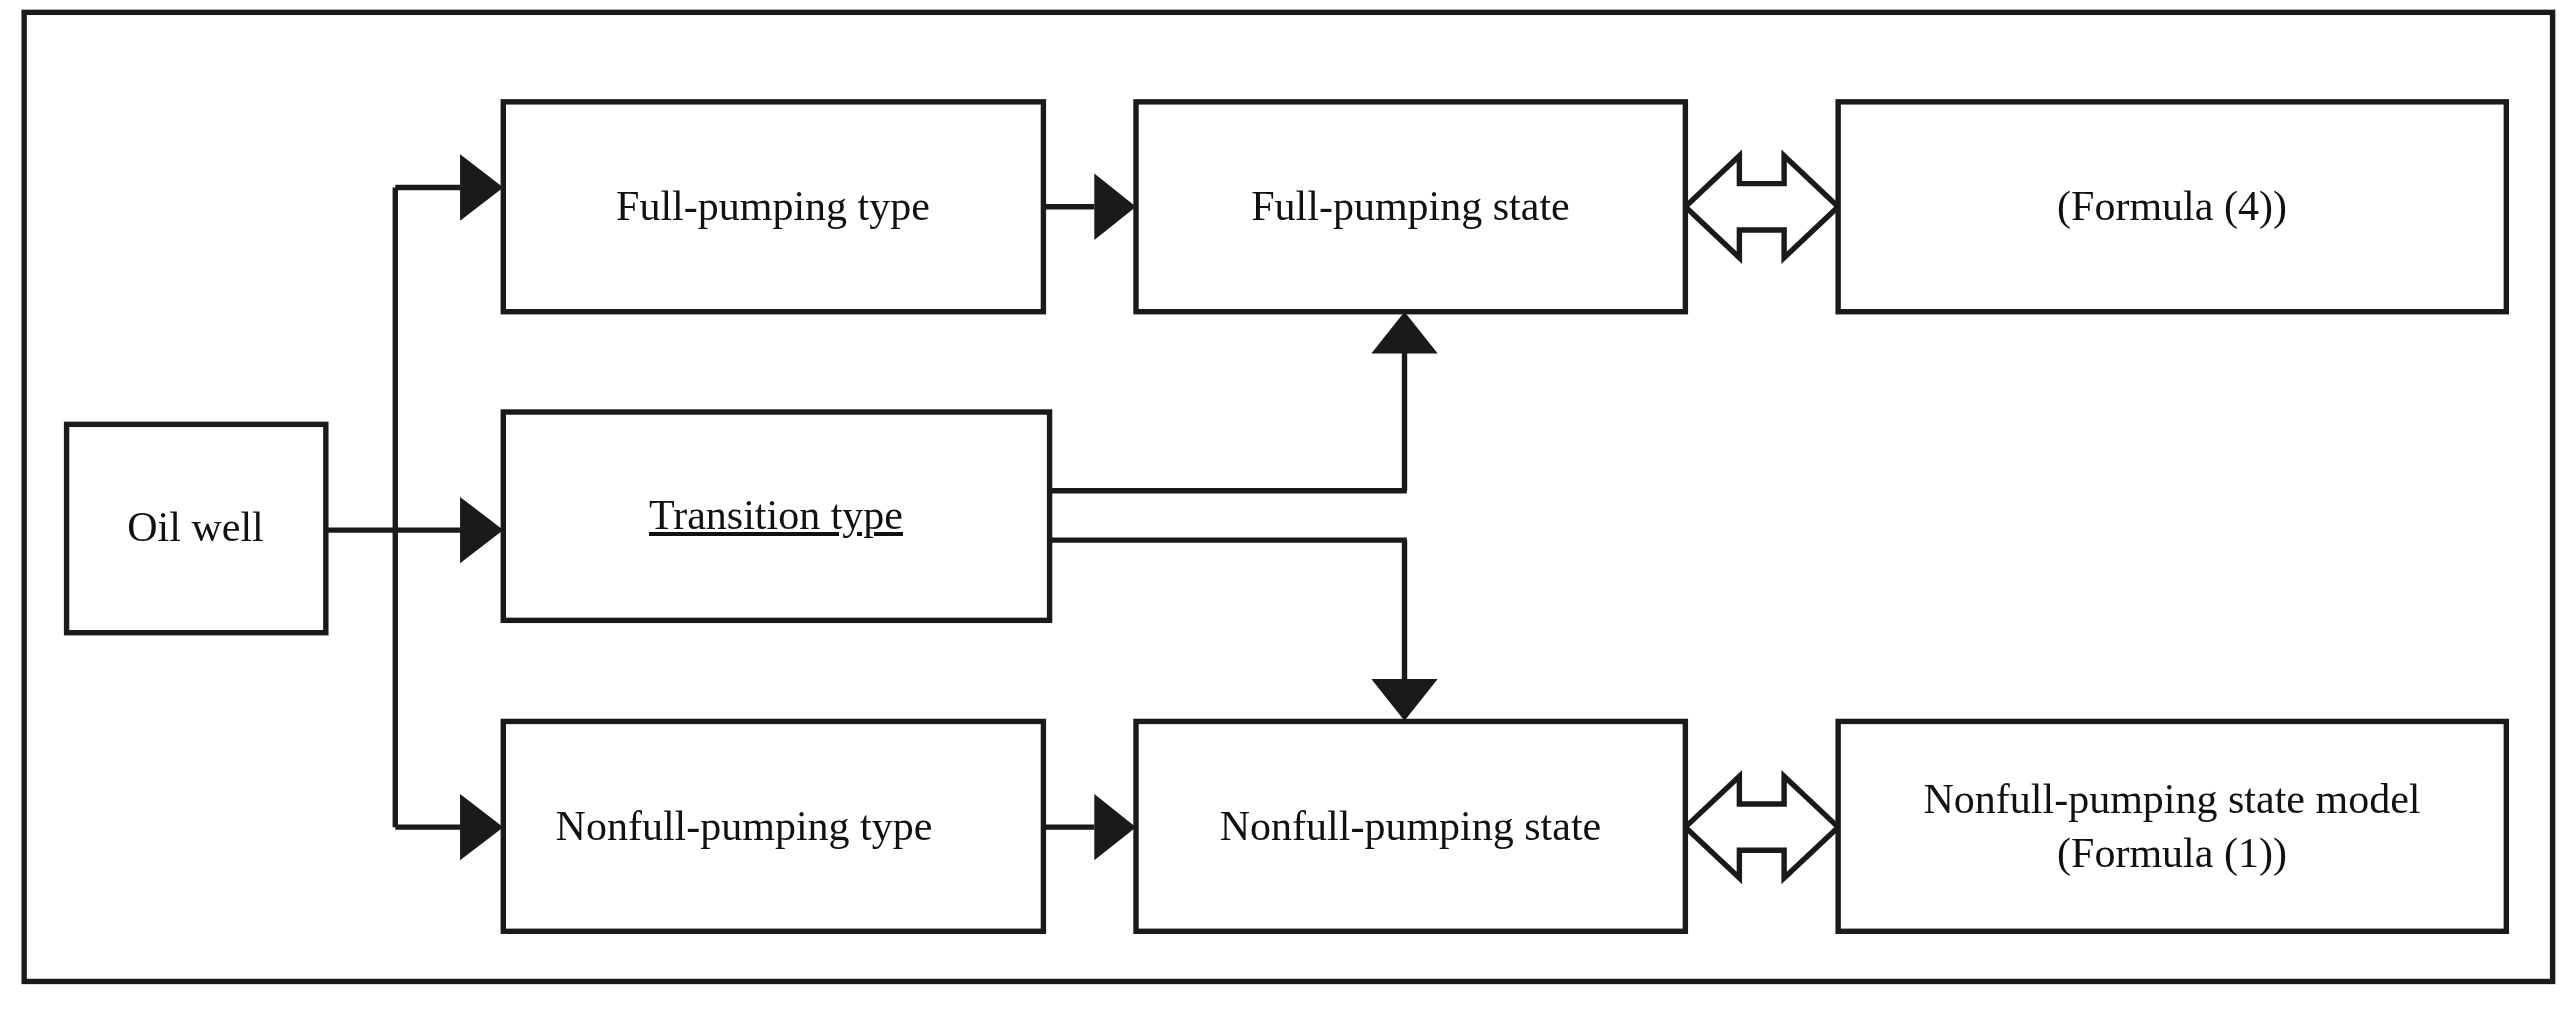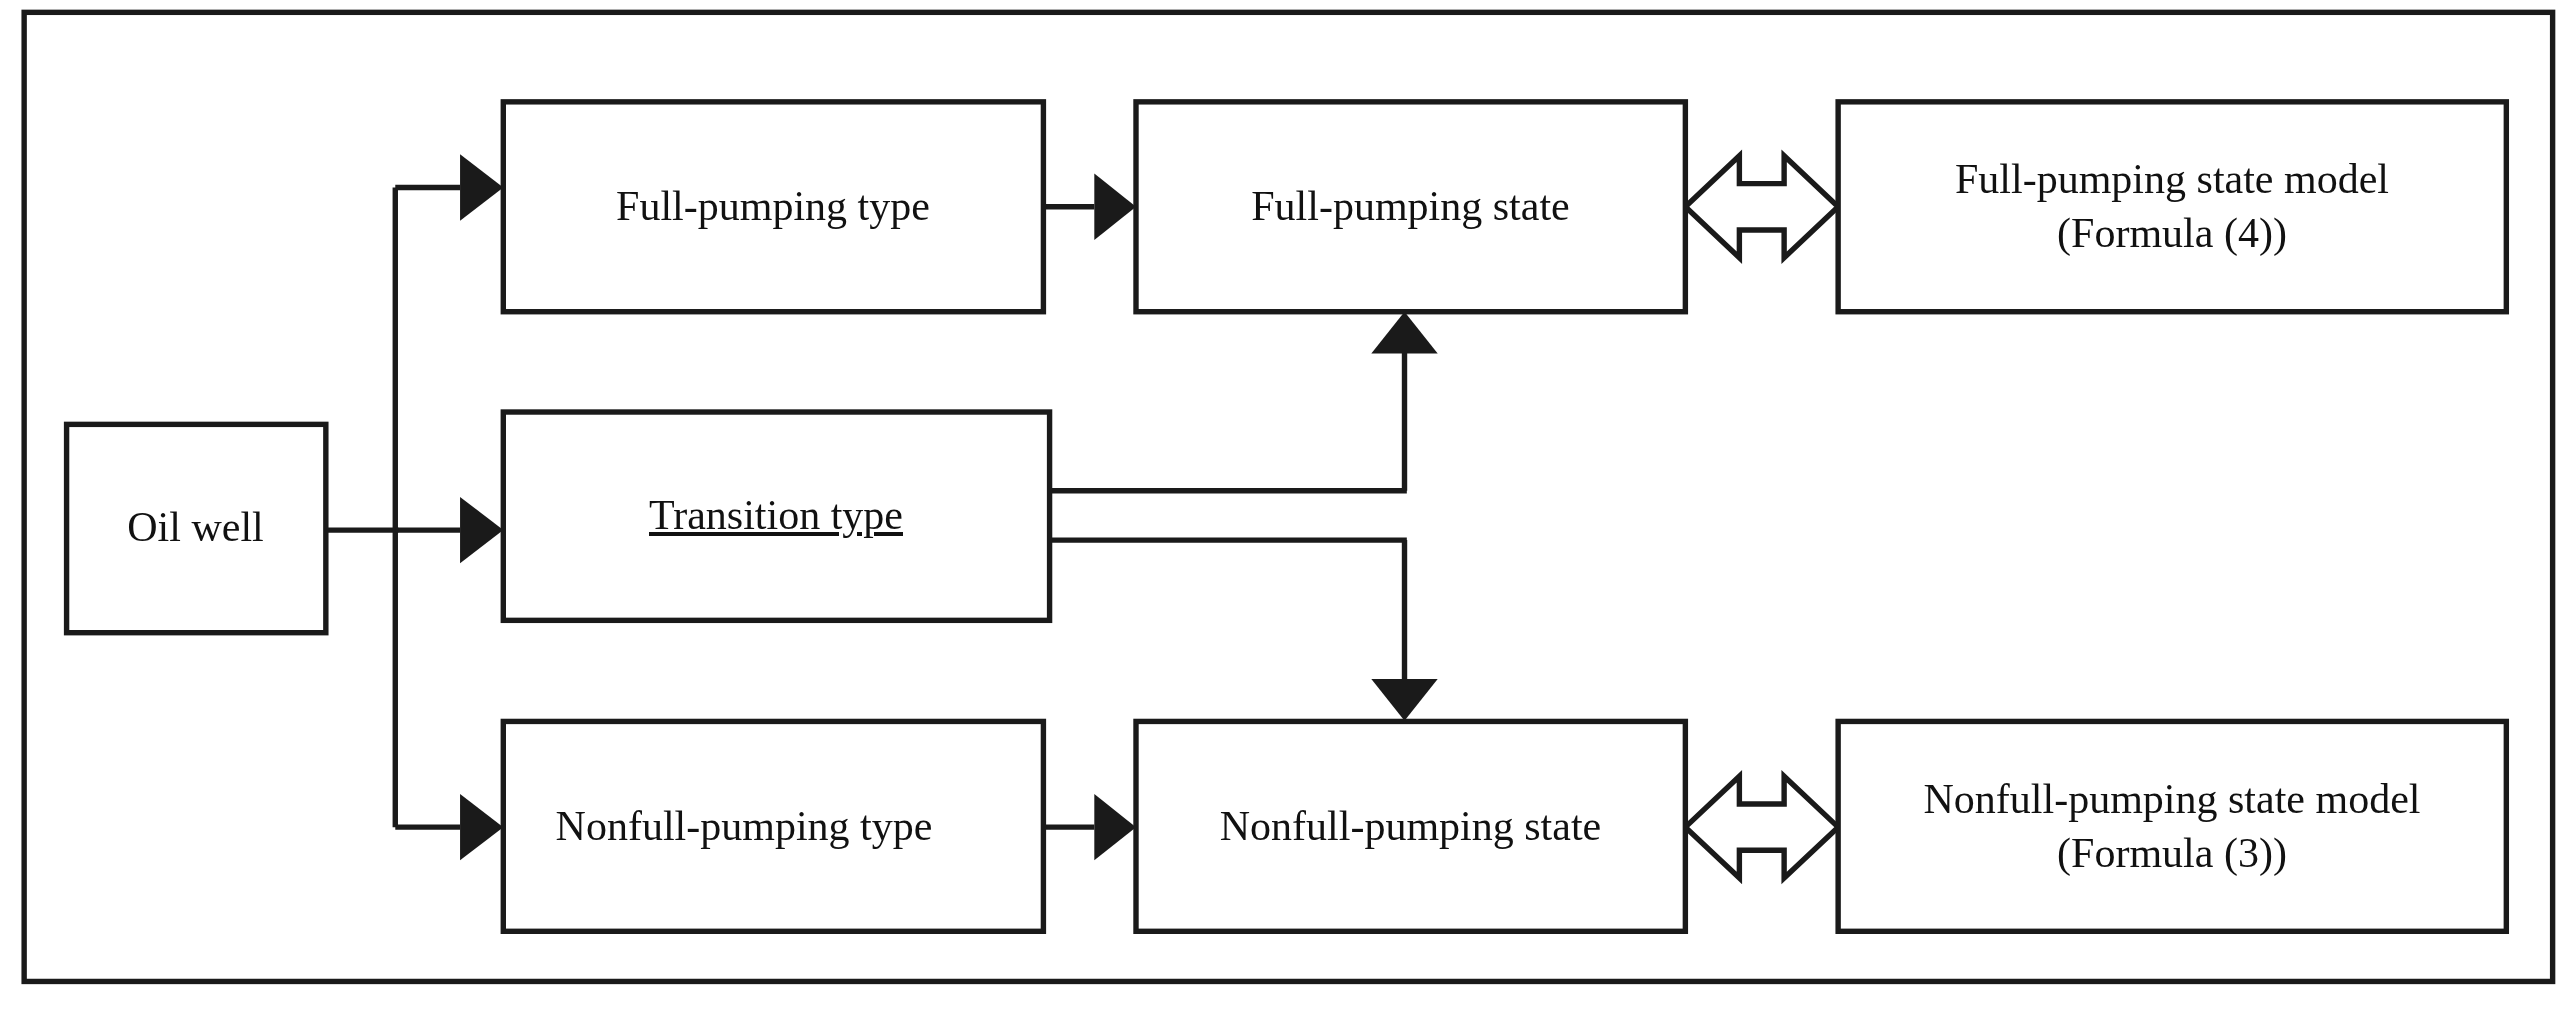--- a/index.html
+++ b/index.html
@@ -113,23 +113,22 @@
 
   <div class="node-label" style="left:1136px; top:102px; width:549px; height:210px;">
     <span>Full-pumping state</span>
   </div>
 
   <div class="node-label" style="left:1136px; top:722px; width:549px; height:210px;align-items:center;">
     <span>Nonfull-pumping state</span>
   </div>
 
   <div class="node-label" style="left:1838px; top:102px; width:668px; height:210px;">
-    <span>Full-pumping state model</span>
     <span class="l2">(Formula (4))</span>
   </div>
 
   <div class="node-label" style="left:1838px; top:722px; width:668px; height:210px;">
     <span>Nonfull-pumping state model</span>
-    <span class="l2">(Formula (3))</span>
+    <span class="l2">(Formula (1))</span>
   </div>
 
 </div>
 
 
 </body></html>

